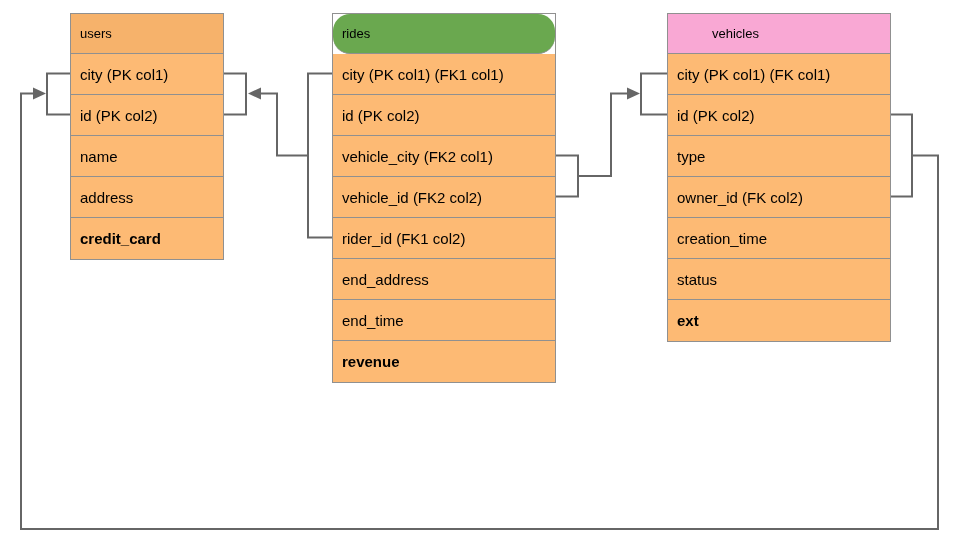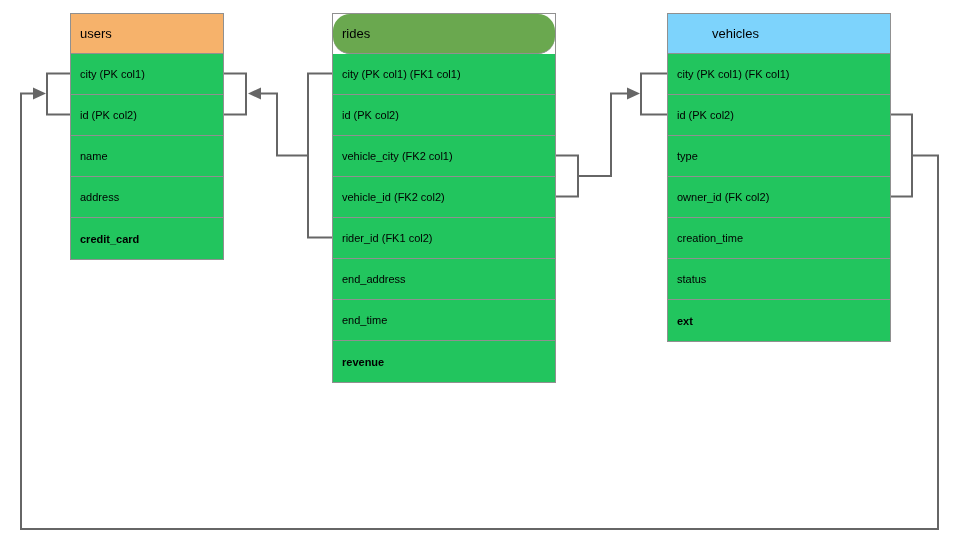--- a/index.html
+++ b/index.html
@@ -41,24 +41,24 @@
     padding-left: 9px;
     font-size: 13px;
     border-bottom: 1px solid #909090;
     box-sizing: border-box;
   }
   .er-table .trow {
     height: 41px;
     display: flex;
     align-items: center;
     padding-left: 9px;
-    font-size: 11px;
+    font-size: 15px;
     border-bottom: 1px solid #909090;
     box-sizing: border-box;
-    background: #22c55e;
+    background: #fdba74;
     white-space: nowrap;
   }
   .er-table .trow:last-child { border-bottom: none; font-weight: bold; }
   .t-users    { left: 70px;  width: 152px; }
   .t-rides    { left: 332px; width: 222px; }
   .t-vehicles { left: 667px; width: 222px; }
 </style>
 </head>
 <body>
 
@@ -107,21 +107,21 @@
     <div class="trow">id (PK col2)</div>
     <div class="trow">vehicle_city (FK2 col1)</div>
     <div class="trow">vehicle_id (FK2 col2)</div>
     <div class="trow">rider_id (FK1 col2)</div>
     <div class="trow">end_address</div>
     <div class="trow">end_time</div>
     <div class="trow">revenue</div>
   </div>
 
   <div class="er-table t-vehicles">
-    <div class="thead" style="background-color: #7dd3fc; padding-left: 44px;">
+    <div class="thead" style="background-color: #f9a8d4; padding-left: 44px;">
       <span>vehicles</span>
     </div>
     <div class="trow">city (PK col1) (FK col1)</div>
     <div class="trow">id (PK col2)</div>
     <div class="trow">type</div>
     <div class="trow">owner_id (FK col2)</div>
     <div class="trow">creation_time</div>
     <div class="trow">status</div>
     <div class="trow">ext</div>
   </div>

